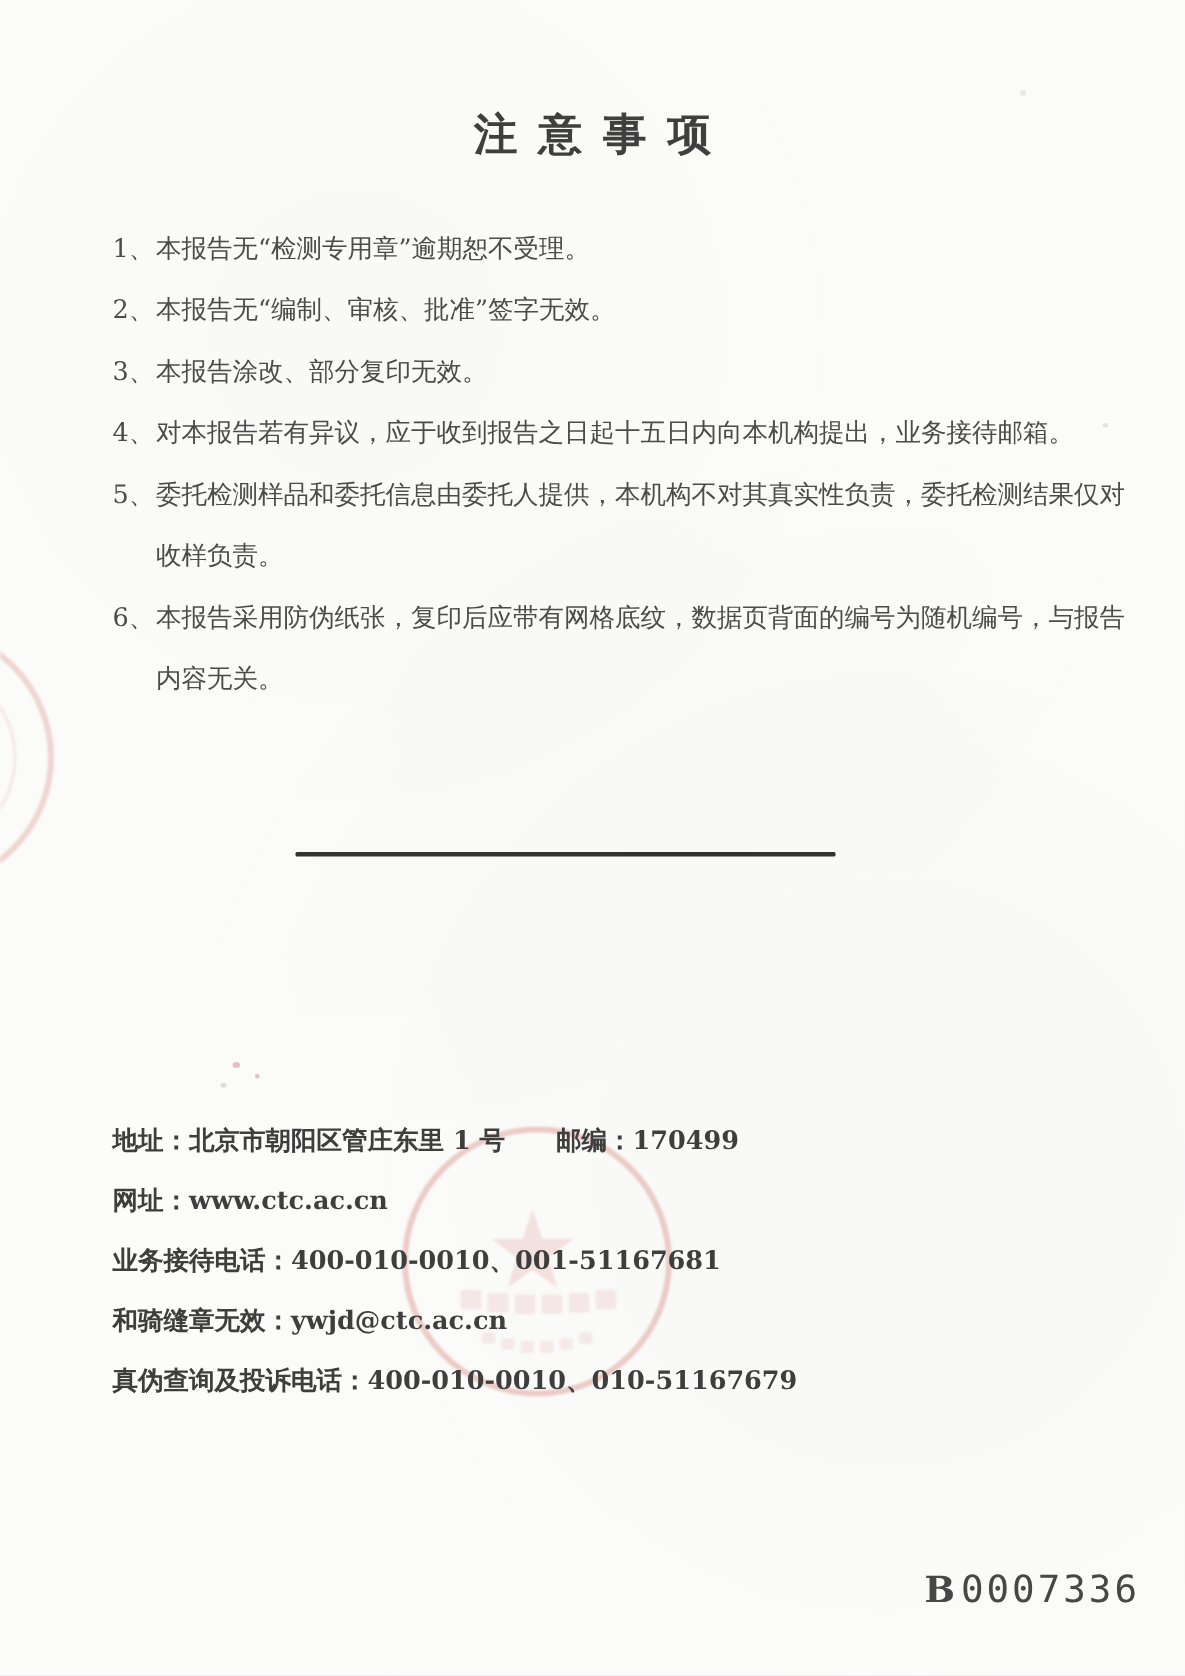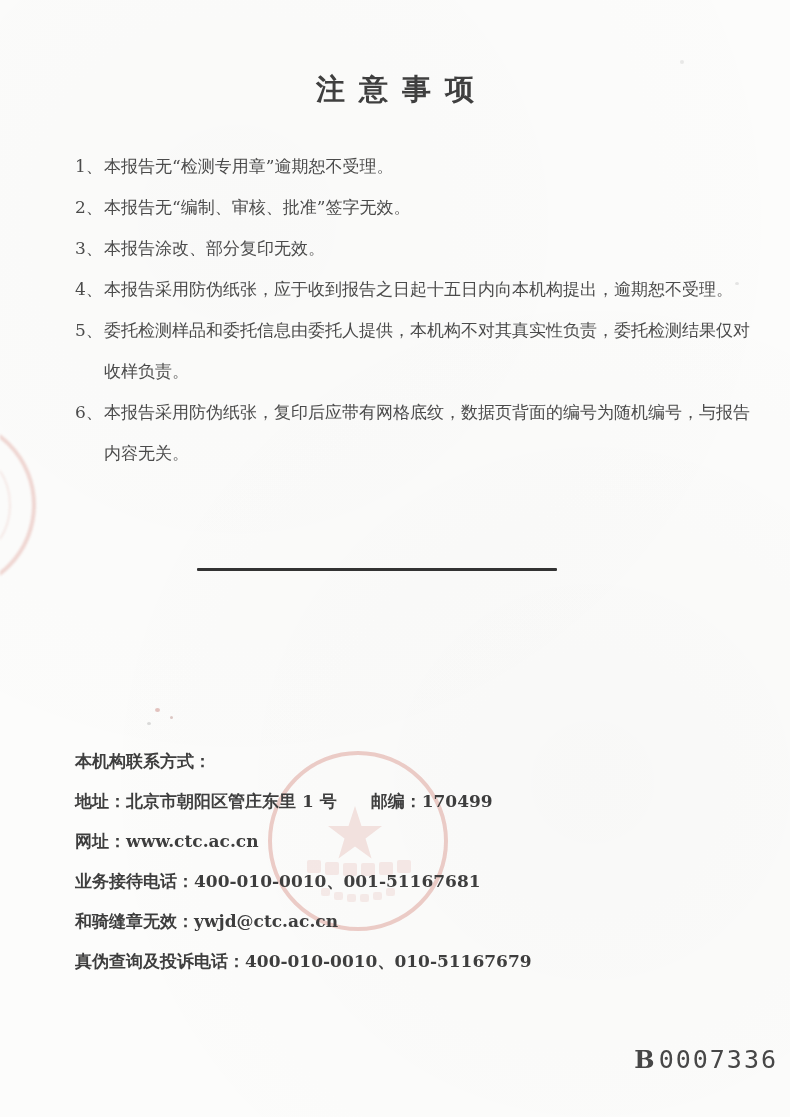--- a/index.html
+++ b/index.html
@@ -31,21 +31,21 @@
   .rule{
     position:absolute;left:197px;top:568px;width:360px;height:3px;
     background:#333;border-radius:1px;
   }
   .contact{
     position:absolute;left:75px;top:741px;
     font-size:17px;font-weight:bold;color:#3e3e3e;
     line-height:40px;
   }
   .serial{
-    position:absolute;top:1045px;right:12px;
+    position:absolute;top:1045px;right:30px;
     white-space:nowrap;color:#474747;
   }
   .serial-prefix{
     font-family:"DejaVu Serif", serif;
     font-weight:bold;font-size:24px;vertical-align:baseline;
   }
   .serial-digits{
     font-family:"DejaVu Sans Mono", monospace;
     font-size:25px;letter-spacing:2px;margin-left:4px;
   }
@@ -104,36 +104,35 @@
     <div class="note">
       <span class="note-num">2、</span>
       <span class="note-text">本报告无“编制、审核、批准”签字无效。</span>
     </div>
     <div class="note">
       <span class="note-num">3、</span>
       <span class="note-text">本报告涂改、部分复印无效。</span>
     </div>
     <div class="note">
       <span class="note-num">4、</span>
-      <span class="note-text">本报告采用防伪纸张，应于收到报告之日起十五日内向本机构提出，逾期恕不受理。</span>
+      <span class="note-text">对本报告若有异议，应于收到报告之日起十五日内向本机构提出，业务接待邮箱。</span>
     </div>
     <div class="note">
       <span class="note-num">5、</span>
       <span class="note-text">委托检测样品和委托信息由委托人提供，本机构不对其真实性负责，委托检测结果仅对收样负责。</span>
     </div>
     <div class="note">
       <span class="note-num">6、</span>
       <span class="note-text">本报告采用防伪纸张，复印后应带有网格底纹，数据页背面的编号为随机编号，与报告内容无关。</span>
     </div>
   </div>
 
   <div class="rule"></div>
 
   <div class="contact">
-    <div>本机构联系方式：</div>
     <div>地址：北京市朝阳区管庄东里 1 号　　邮编：170499</div>
     <div>网址：www.ctc.ac.cn</div>
     <div>业务接待电话：400-010-0010、001-51167681</div>
     <div>和骑缝章无效：ywjd@ctc.ac.cn</div>
     <div>真伪查询及投诉电话：400-010-0010、010-51167679</div>
   </div>
 
   <div class="serial">
     <span class="serial-prefix">B</span><span class="serial-digits">0007336</span>
   </div>

